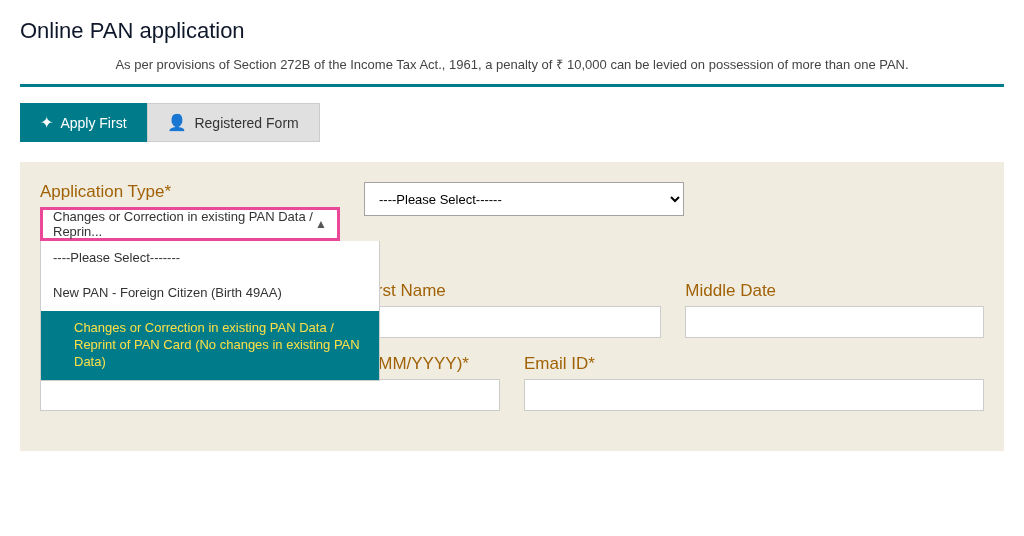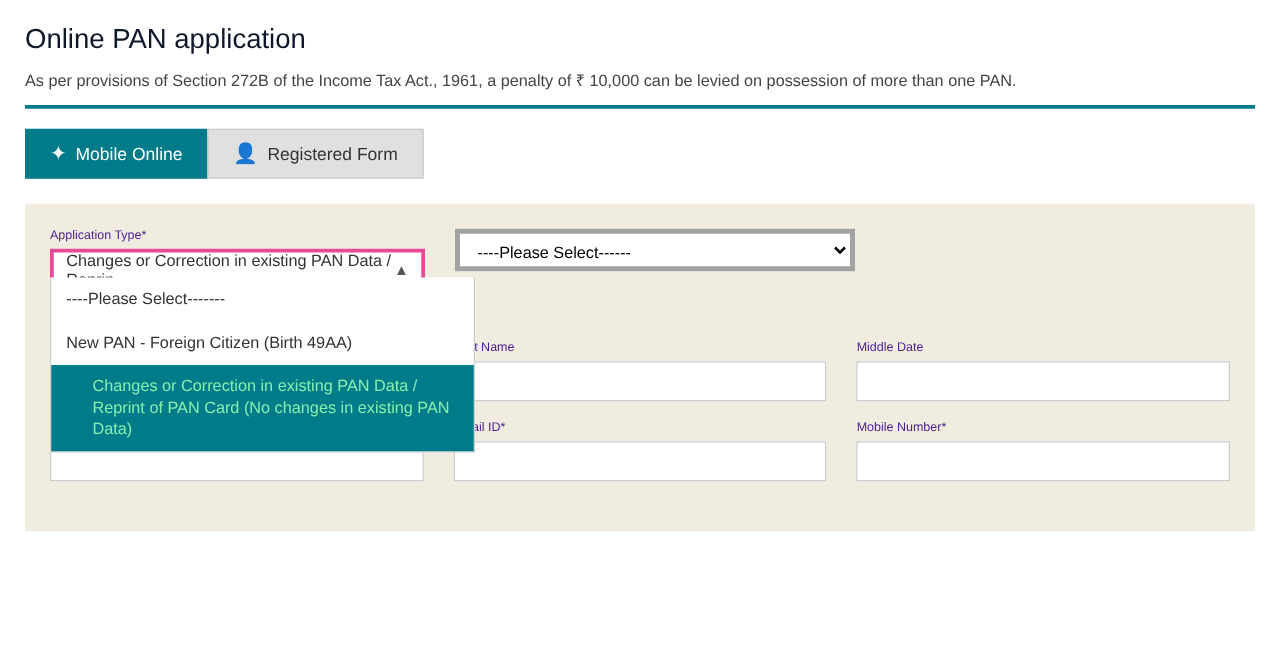--- a/index.html
+++ b/index.html
@@ -18,20 +18,21 @@
       font-size: 22px;
       font-weight: 400;
       color: #0f172a;
       margin-bottom: 12px;
     }
     .disclaimer {
       font-size: 13px;
       color: #444;
       margin-bottom: 10px;
       line-height: 1.4;
+      text-align: center;
     }
     .teal-divider {
       height: 3px;
       background: #007b8a;
       margin-bottom: 16px;
     }
     .tabs-row {
       display: flex;
       gap: 0;
       margin-bottom: 20px;
@@ -71,22 +72,22 @@
     .form-group {
       display: flex;
       flex-direction: column;
       flex: 1;
     }
     .form-group.narrow {
       flex: 0 0 300px;
       max-width: 300px;
     }
     .form-label {
-      font-size: 10px;
-      color: #4c1d95;
+      font-size: 17px;
+      color: #a16207;
       margin-bottom: 5px;
     }
     .form-input {
       padding: 6px 8px;
       border: 1px solid #ccc;
       background: #fff;
       font-size: 13px;
       height: 32px;
       outline: none;
     }
@@ -104,69 +105,69 @@
       cursor: pointer;
       height: 34px;
       font-size: 13px;
     }
     .dropdown-display .chevron {
       font-size: 12px;
       color: #555;
     }
     .dropdown-open {
       position: absolute;
-      top: 23px;
+      top: 34px;
       left: 0;
       width: 100%;
       background: #fff;
       border: 1px solid #ccc;
       border-top: none;
       z-index: 10;
       min-width: 340px;
     }
     .dropdown-item {
       padding: 9px 12px;
       font-size: 13px;
       color: #333;
       cursor: pointer;
       line-height: 1.3;
     }
     .dropdown-item.selected {
       background: #007b8a;
-      color: #86efac;
+      color: #fde047;
       padding-left: 33px;
     }
     .category-dropdown {
       position: relative;
       flex: 0 0 320px;
       max-width: 320px;
     }
     .category-select {
       width: 100%;
       padding: 6px 10px;
-      border: 4px solid #a3a3a3;
+      border: 1px solid #a3a3a3;
       background: #fff;
       font-size: 13px;
       height: 34px;
       appearance: auto;
       cursor: pointer;
     }
   </style>
 </head>
 <body>
 
 <div class="page-wrapper">
   <h1 class="page-title">Online PAN application</h1>
   <p class="disclaimer">As per provisions of Section 272B of the Income Tax Act., 1961, a penalty of ₹ 10,000 can be levied on possession of more than one PAN.</p>
   <div class="teal-divider"></div>
 
   <div class="tabs-row">
     <button class="tab-btn active">
       <span class="tab-icon">✦</span>
-      <span>Mobile Online</span>
+      <span>Apply First</span>
     </button>
     <button class="tab-btn inactive">
       <span class="tab-icon">👤</span>
       <span>Registered Form</span>
     </button>
   </div>
 
   <div class="form-section">
     <div class="form-row">
 
@@ -219,19 +220,15 @@
 
     <div class="form-row" style="margin-top: 8px;">
       <div class="form-group">
         <label class="form-label">Date of Birth / Incorporation / Formation (DD/MM/YYYY)*</label>
         <input type="text" class="form-input" value="" style="">
       </div>
       <div class="form-group">
         <label class="form-label">Email ID*</label>
         <input type="text" class="form-input" value="" style="">
       </div>
-      <div class="form-group">
-        <label class="form-label">Mobile Number*</label>
-        <input type="text" class="form-input" value="" style="">
-      </div>
     </div>
   </div>
 </div>
 
 </body></html>

